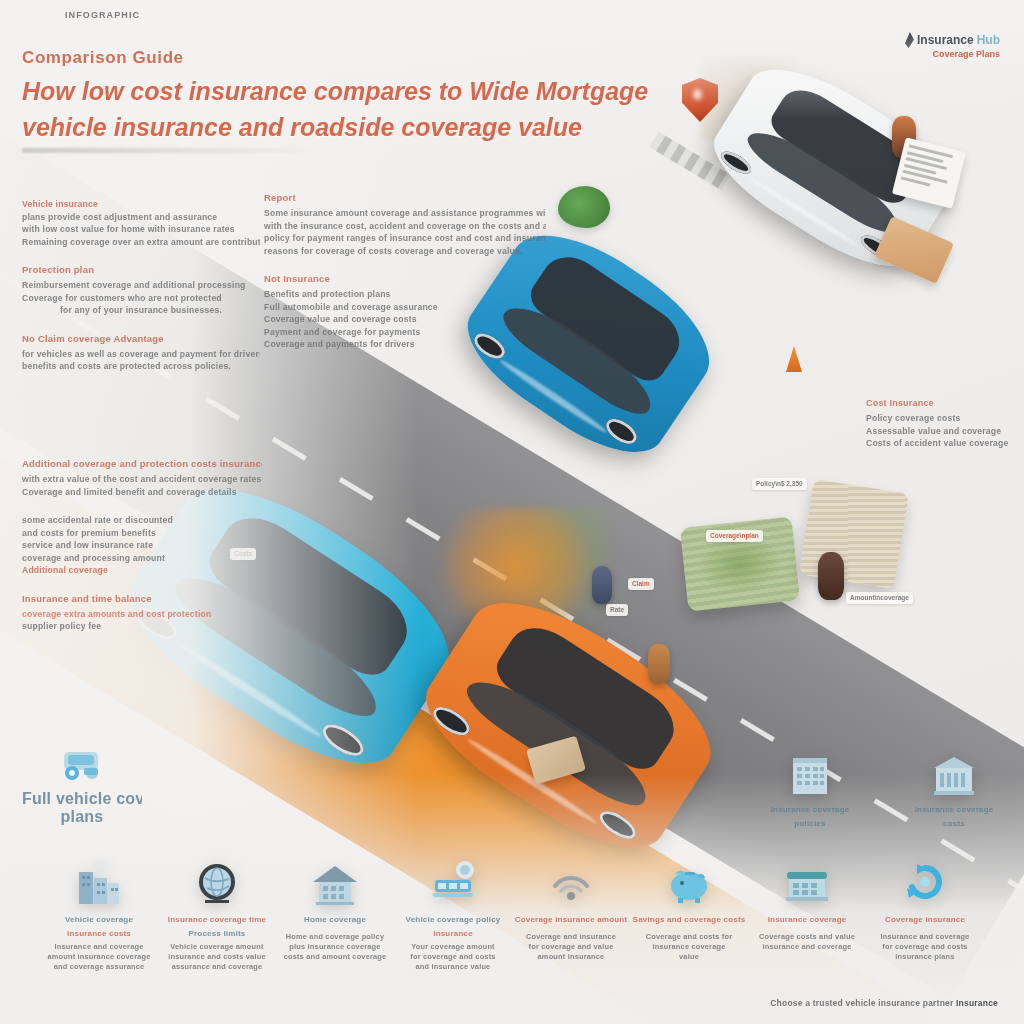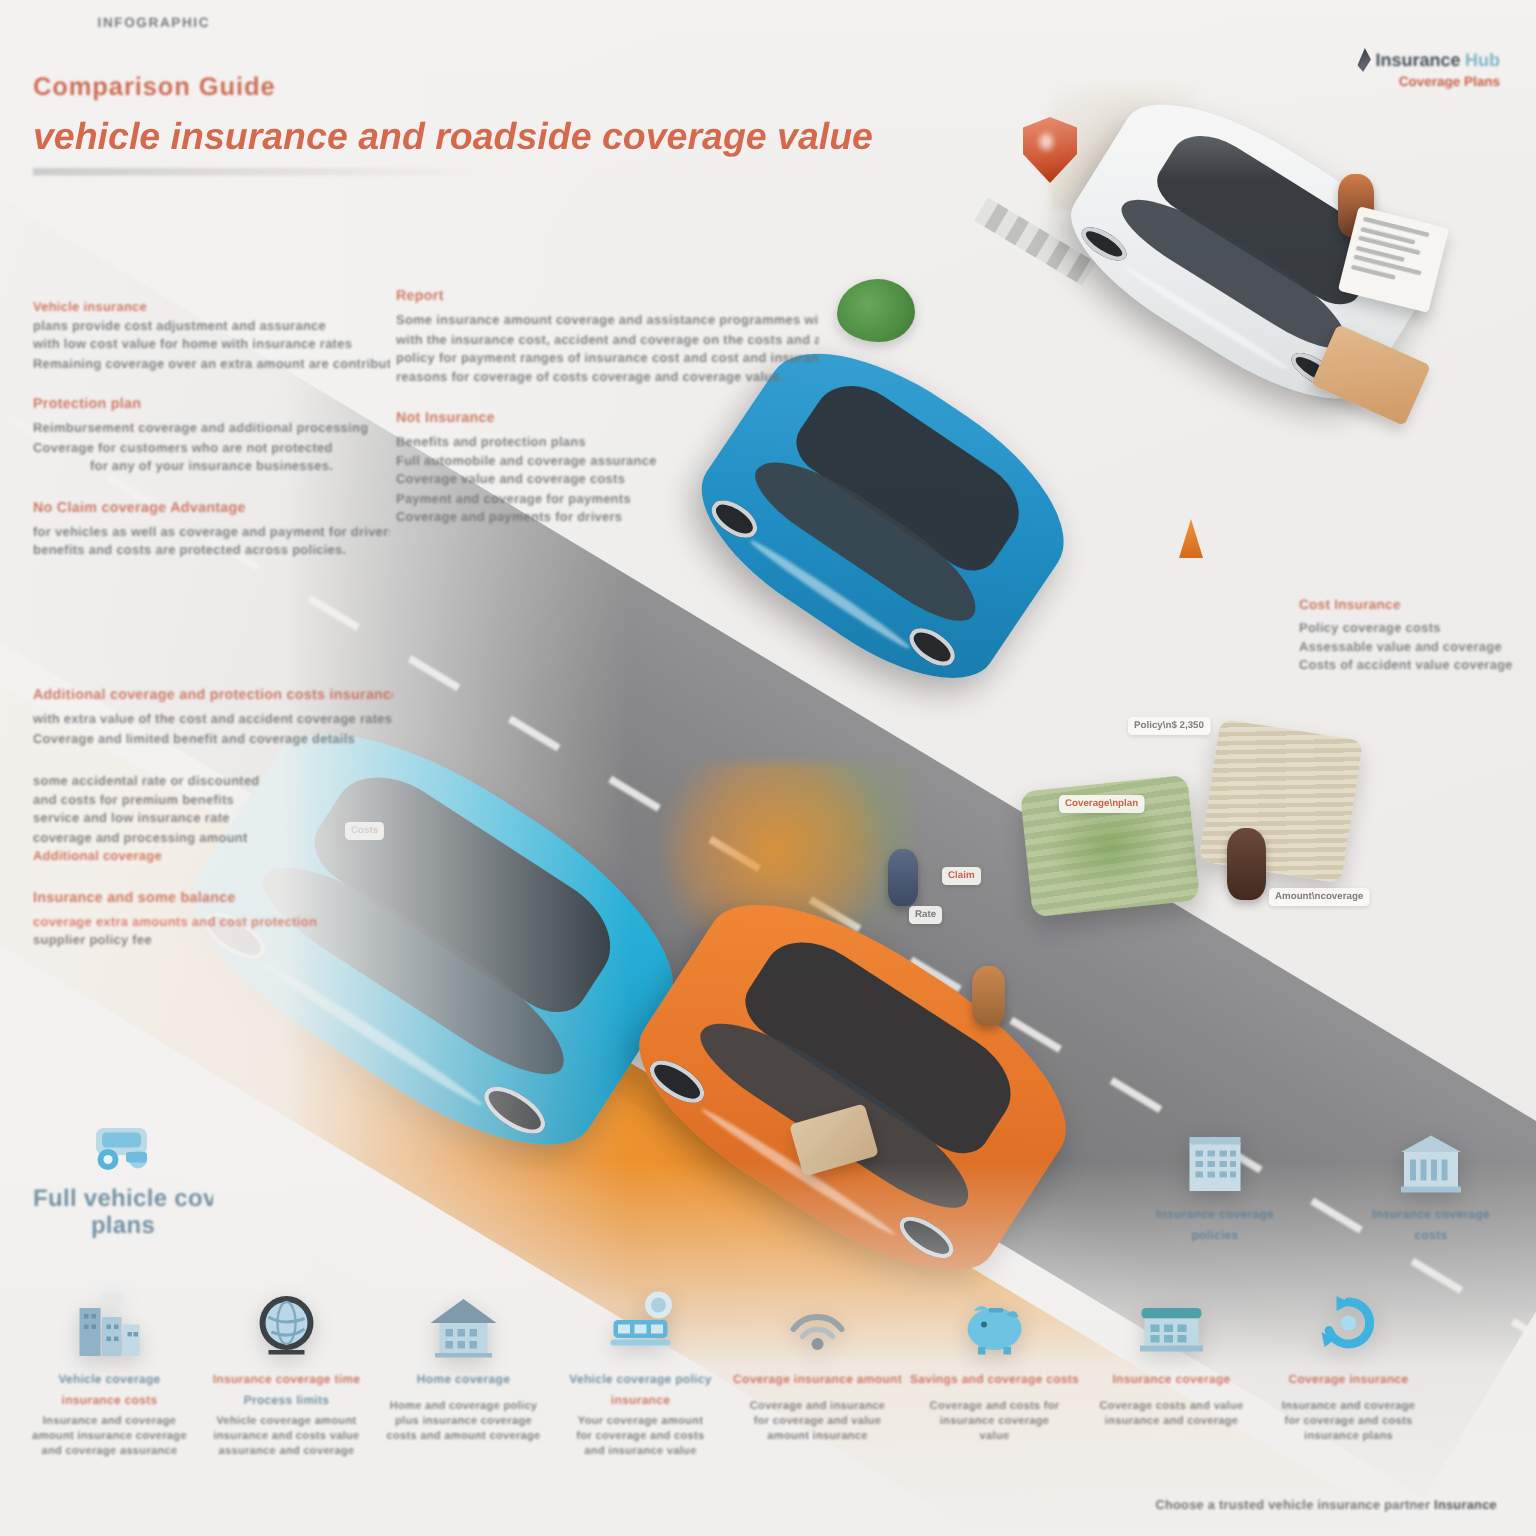--- a/index.html
+++ b/index.html
@@ -290,21 +290,21 @@
   .icon-cell .glyph {
     margin: 0 auto 7px; display:block;
     filter: drop-shadow(0 4px 7px rgba(0,0,0,.16));
   }
   .icon-cell .cap-head { font-size:8px; font-weight:700; line-height:10.5px; margin-bottom:3px; }
   .icon-cell .cap-line { font-size:7.4px; line-height:10px; }
 
   #row-mid { left: 748px; top: 752px; width: 268px; justify-content: space-between; }
   #row-mid .icon-cell { width: 124px; }
 
-  #row-bottom { left: 14px; top: 860px; width: 996px; justify-content: flex-start; }
+  #row-bottom { left: 14px; top: 860px; width: 996px; justify-content: center; }
   #row-bottom .icon-cell { width: 118px; }
 
   
   #icon-solo { position:absolute; left: 22px; top: 746px; width: 120px; text-align:center; }
 
   
   #footer {
     position:absolute; right: 26px; bottom: 16px;
     font-size: 8.5px; color: #76767a; filter: blur(.55px);
     font-weight:600; letter-spacing:.2px;
@@ -399,20 +399,21 @@
   </div>
 
   <div id="fog-left"></div>
   <div id="fog-top"></div>
   <div id="fog-bottom"></div>
 
   <div id="eyebrow">INFOGRAPHIC</div>
 
   <div id="headblock">
     <div id="kicker">Comparison Guide</div>
+    <div id="headline-1">How low cost insurance compares to Wide Mortgage</div>
     <div id="headline-2">vehicle insurance and roadside coverage value</div>
     <div id="subrule"></div>
   </div>
 
   <div style="position:absolute;right:24px;top:32px;text-align:right">
     <div style="display:flex;align-items:center;justify-content:flex-end;gap:3px">
       <span style="display:inline-block;width:9px;height:16px;background:linear-gradient(160deg,#3b3f45,#6f747b);clip-path:polygon(55% 0,100% 48%,42% 100%,0 72%);"></span>
       <span style="font-size:12px;font-weight:800;color:#4b5560;filter:blur(.55px)">Insurance</span>
       <span style="font-size:12px;font-weight:800;color:#7fb6c9;filter:blur(.55px)">Hub</span>
     </div>
@@ -446,21 +447,21 @@
       <div class="blk-line ptext">Coverage and limited benefit and coverage details</div>
     </div>
     <div class="blk">
       <div class="blk-line ptext">some accidental rate or discounted</div>
       <div class="blk-line ptext">and costs for premium benefits</div>
       <div class="blk-line ptext">service and low insurance rate</div>
       <div class="blk-line ptext">coverage and processing amount</div>
       <div class="blk-line ptext accent">Additional coverage</div>
     </div>
     <div class="blk">
-      <div class="blk-head ptext accent">Insurance and some balance</div>
+      <div class="blk-head ptext accent">Insurance and time balance</div>
       <div class="blk-line ptext accent2">coverage extra amounts and cost protection</div>
       <div class="blk-line ptext">supplier policy fee</div>
     </div>
   </div>
 
   <div class="col" style="left:264px;top:192px;width:282px">
     <div class="blk">
       <div class="blk-head ptext accent">Report</div>
       <div class="blk-line ptext">Some insurance amount coverage and assistance programmes with you</div>
       <div class="blk-line ptext">with the insurance cost, accident and coverage on the costs and amount</div>

